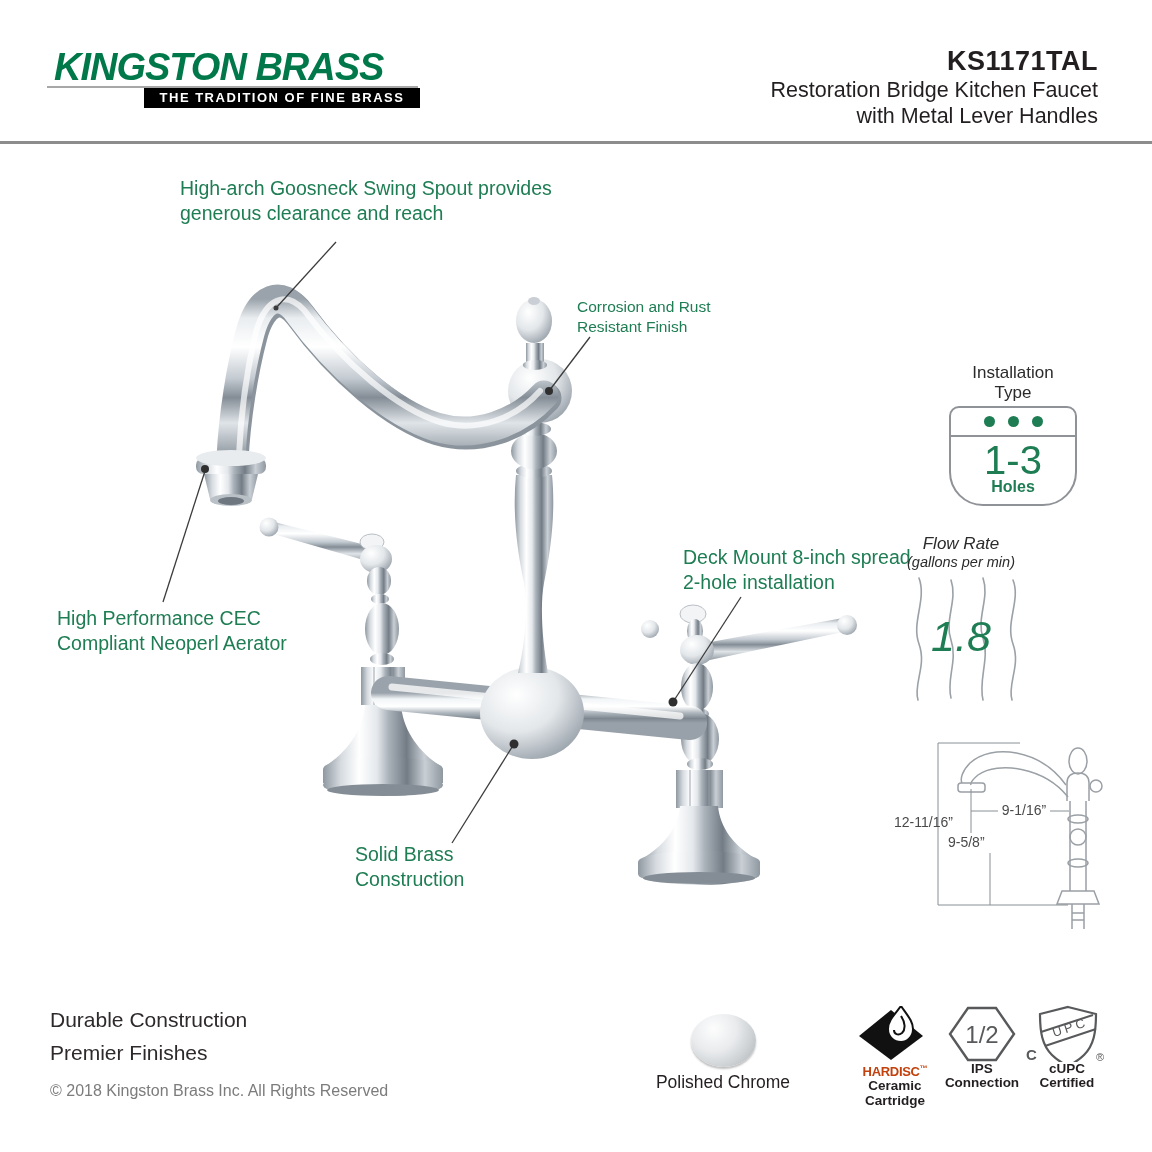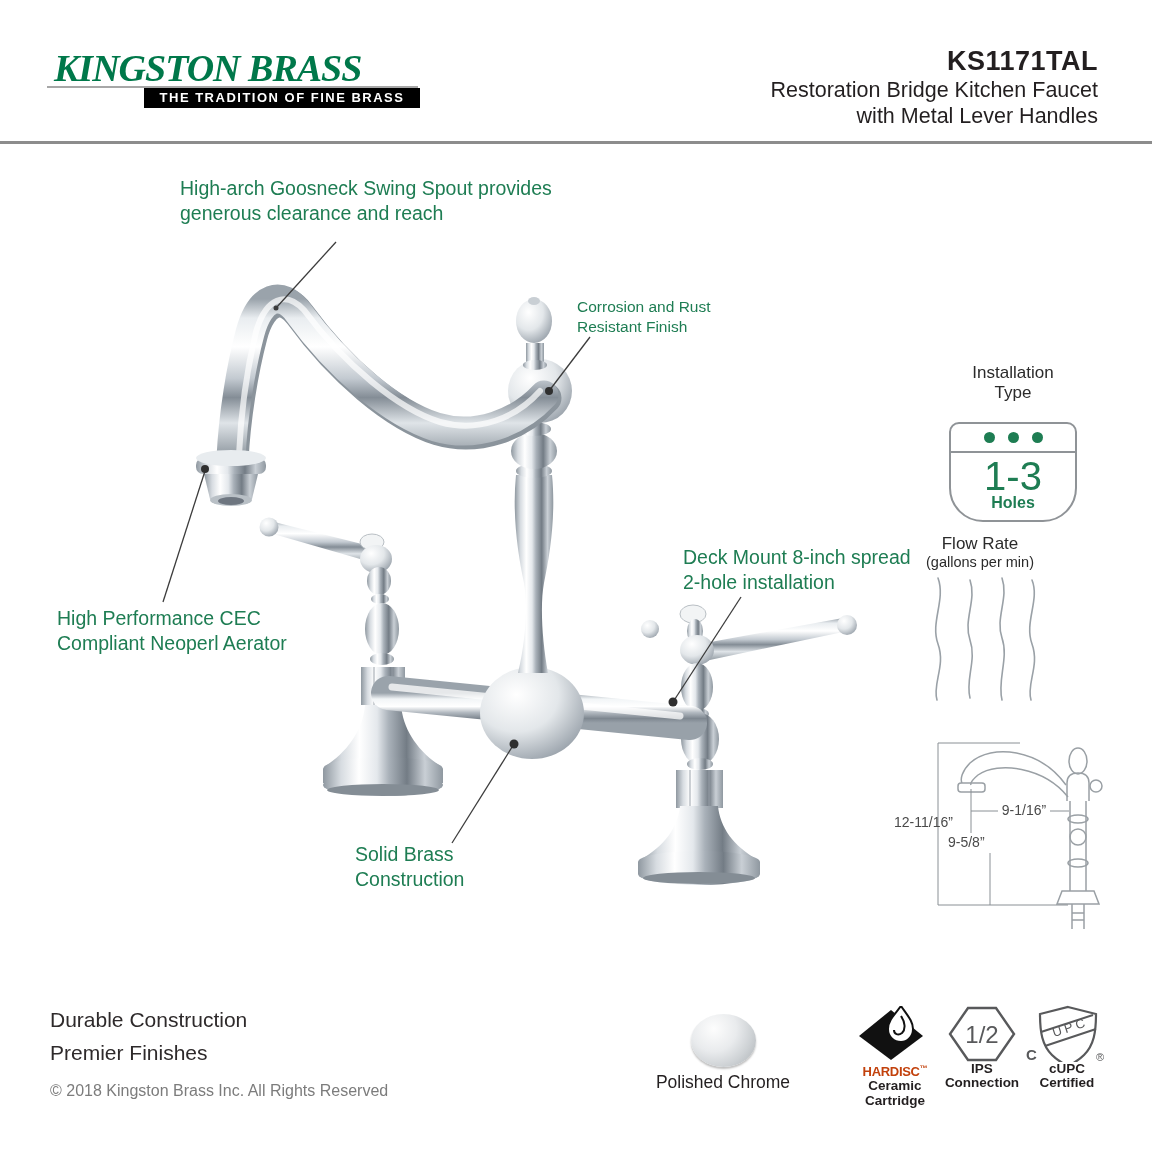--- a/index.html
+++ b/index.html
@@ -1,44 +1,44 @@
 <!DOCTYPE html>
 <html><head>
 <meta charset="utf-8">
 <style>
   * { margin:0; padding:0; box-sizing:border-box; }
   html,body { width:1152px; height:1152px; background:#ffffff; font-family:"Liberation Sans", sans-serif; position:relative; overflow:hidden; }
   .abs { position:absolute; }
 
   
-  .brand-name { left:54px; top:46px; font-family:Liberation Serif, serif; font-style:italic; font-weight:bold; font-size:38px; letter-spacing:-1px; color:#00784a; }
+  .brand-name { left:54px; top:46px; font-family:Liberation Sans, sans-serif; font-style:italic; font-weight:bold; font-size:38px; letter-spacing:-1px; color:#00784a; }
   .brand-underline { left:47px; top:86px; width:371px; height:2px; background:#a7a7a7; }
   .brand-banner { left:144px; top:88px; width:276px; height:20px; background:#000000; color:#ffffff; font-size:13px; font-weight:bold; letter-spacing:1.5px; text-align:center; line-height:20px; }
   .head-right { right:54px; top:46px; text-align:right; color:#231f20; }
   .model { font-size:27px; font-weight:bold; letter-spacing:.5px; }
   .prod-line { font-size:21.5px; line-height:1.22;text-align:right; }
   .head-rule { left:0; top:141px; width:1152px; height:3px; background:#8c8c8c; }
 
   
   .callout { color:#1e7d53; line-height:1.28; }
   .co-spout   { left:180px; top:176px; width:390px; font-size:19.5px; }
   .co-finish  { left:577px; top:297px; width:160px; font-size:15.5px; }
   .co-aerator { left:57px;  top:606px; width:245px; font-size:19.5px; }
   .co-mount   { left:683px; top:545px; width:240px; font-size:19.5px; }
   .co-brass   { left:355px; top:842px; width:135px; font-size:19.5px; }
 
   
   .spec-title { color:#2b2b2b; font-size:17px; text-align:center; line-height:1.15; }
   .install-block { left:946px; top:363px; width:134px; text-align:center; }
-  .sink-box { width:128px; height:100px; margin:20px auto 0; border:2px solid #8f9397; border-radius:10px 10px 34px 34px; background:#fff; }
+  .sink-box { width:128px; height:100px; margin:4px auto 0; border:2px solid #8f9397; border-radius:10px 10px 34px 34px; background:#fff; }
   .sink-top { height:29px; border-bottom:2px solid #8f9397; display:flex; align-items:center; justify-content:center; gap:13px; }
   .dot { width:11px; height:11px; border-radius:50%; background:#1e7d53; }
   .holes-val { font-size:40px; color:#1e7d53; line-height:1.0; margin-top:3px; }
   .holes-unit { font-size:16px; color:#1e7d53; margin-top:-2px; font-weight:bold; }
-  .flow-block { left:907px; top:534px; width:146px; text-align:center; }
+  .flow-block { left:888px; top:534px; width:146px; text-align:center;font-style:italic; }
   .flow-sub { color:#2b2b2b; font-size:14.5px; }
   .flow-art { position:relative; width:140px; height:130px; margin:4px auto 0; }
   .flow-val { position:absolute; left:0; right:0; top:38px; font-size:43px; color:#1e7d53; text-align:center; }
 
   
   .feature { left:50px; color:#2e2a2b; font-size:21px; }
   .f1 { top:1008px; } .f2 { top:1041px; }
   .copyright { left:50px; top:1082px; color:#7c7c7c; font-size:16px; }
   .swatch { left:691px; top:1014px; width:65px; height:53px; border-radius:50%;
             background:radial-gradient(circle at 35% 28%, #fdfdfd 0%, #e9ebed 40%, #cdd1d4 68%, #a8adb1 100%);
@@ -209,20 +209,21 @@
   <div class="flow-sub">(gallons per min)</div>
   <div class="flow-art">
     <svg width="140" height="130" viewBox="0 0 140 130">
       <g fill="none" stroke="#9aa1a7" stroke-width="1.6" stroke-linecap="round">
         <path d="M28,4  C36,26 20,48 28,70  C36,92 22,110 27,126"></path>
         <path d="M60,6  C67,26 53,46 60,66  C67,86 55,106 60,124"></path>
         <path d="M92,4  C99,24 85,44 92,64  C99,84 87,106 92,126"></path>
         <path d="M122,6 C130,26 114,48 122,70 C130,92 116,110 121,126"></path>
       </g>
     </svg>
+    <div class="flow-val">1.8</div>
   </div>
 </div>
 
 <svg class="abs" style="left:880px; top:723px;" width="272" height="245" viewBox="0 0 272 245">
   <g fill="none" stroke="#9aa0a5" stroke-width="1.5">
     <ellipse cx="198" cy="38" rx="9" ry="13"></ellipse>
     <path d="M187,78 L187,60 Q187,50 198,50 Q209,50 209,60 L209,78"></path>
     <circle cx="216" cy="63" r="6"></circle>
     <path d="M186,62 C160,26 112,20 90,40 C82,48 80,56 82,60"></path>
     <path d="M188,74 C164,44 118,38 98,52 C92,57 90,60 91,62"></path>

